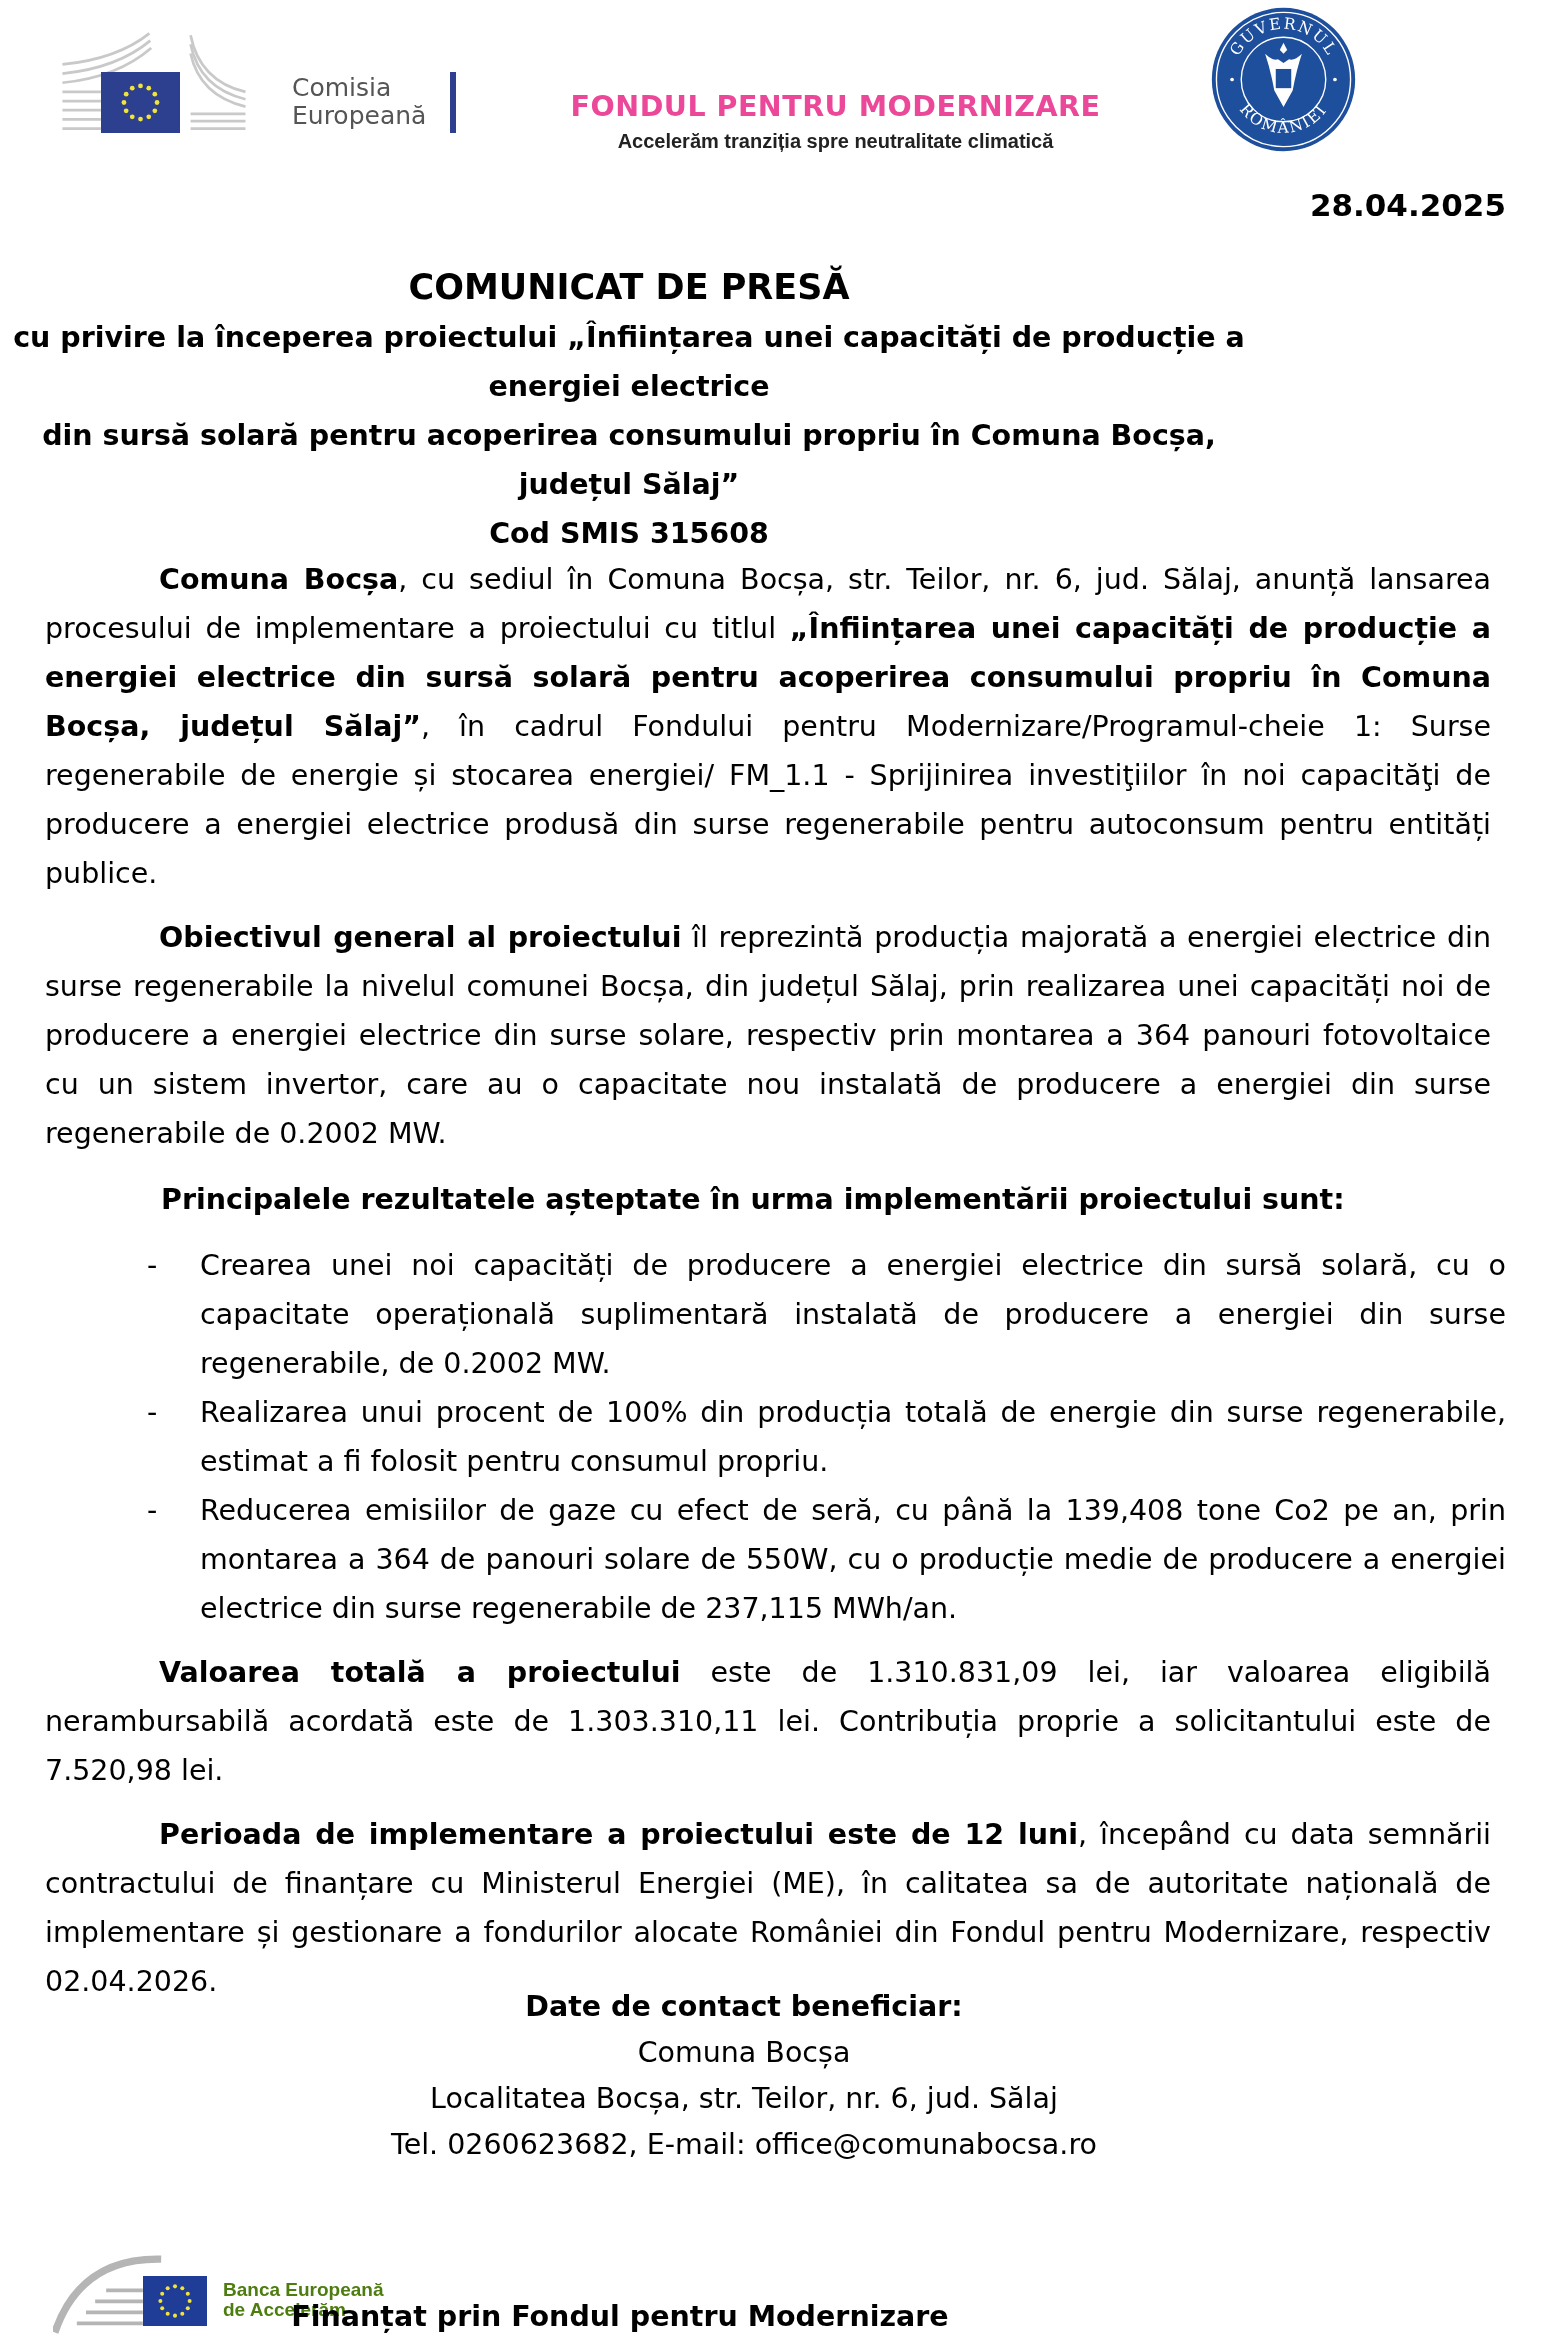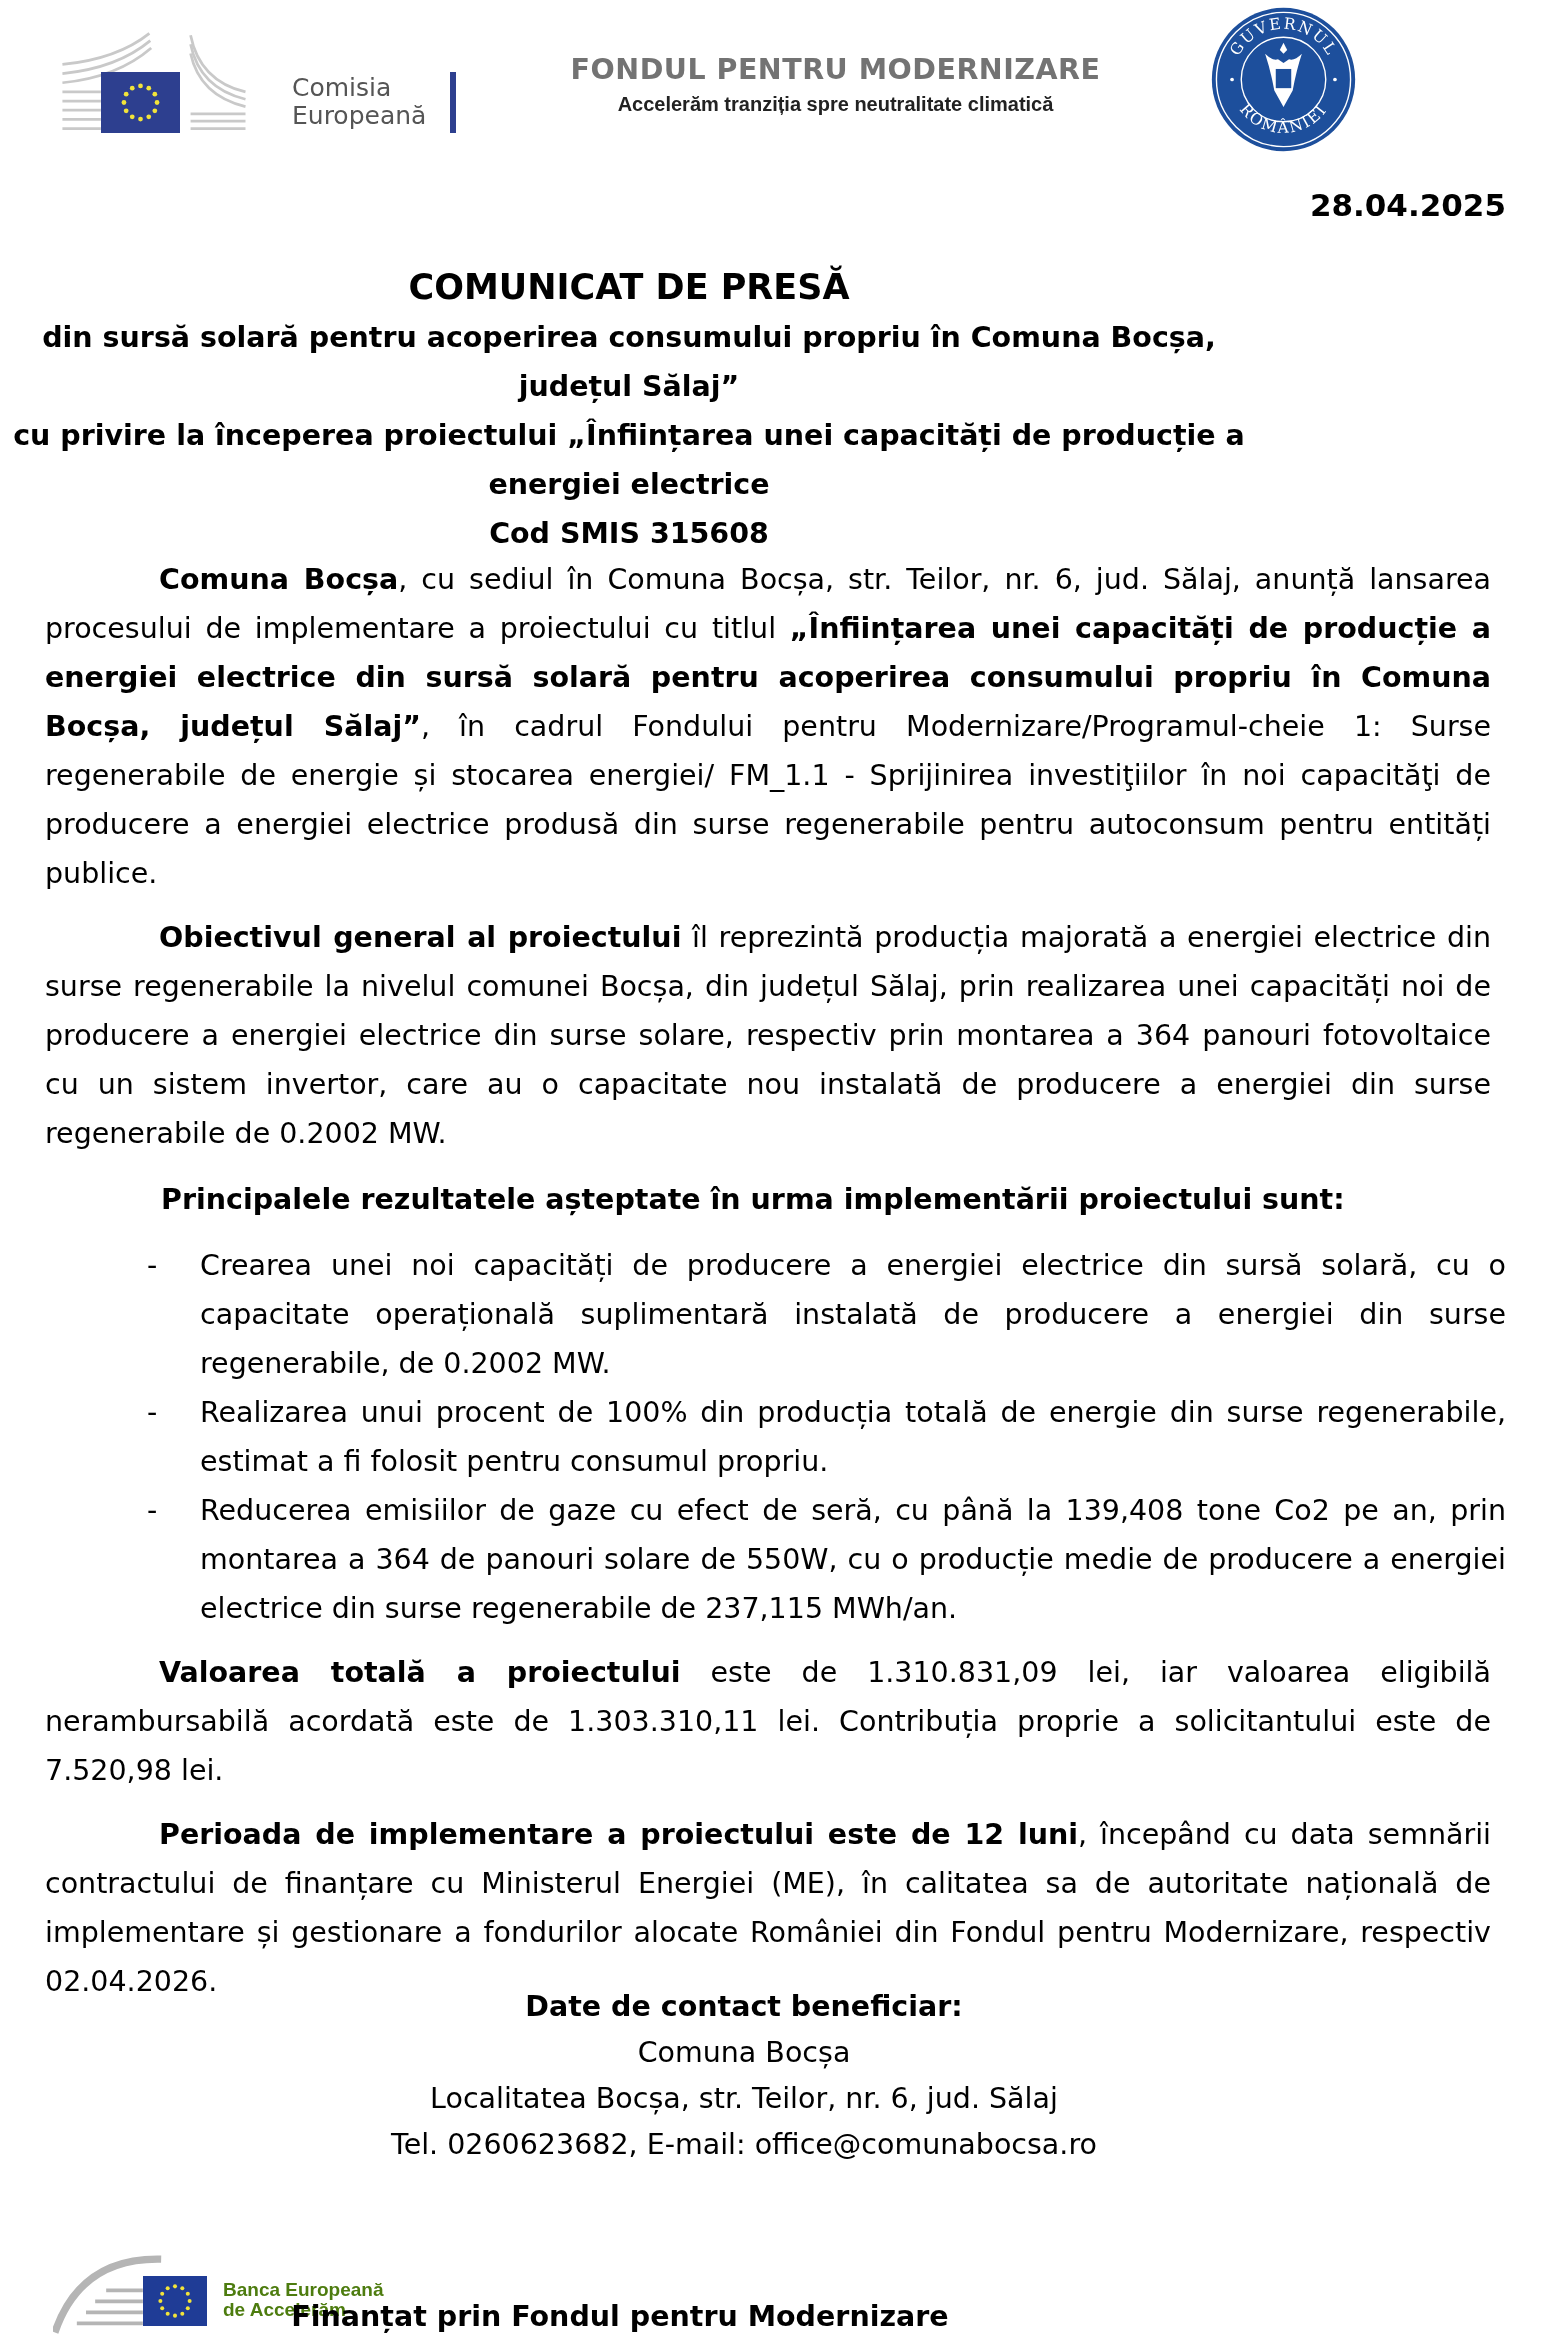--- a/index.html
+++ b/index.html
@@ -8,21 +8,21 @@
   .abs { position: absolute; }
 
   
   .ec-logo { left: 62px; top: 26px; width: 395px; height: 119px; }
   .ec-building { position:absolute; left:0; top:0; width:248px; height:119px; }
   .ec-flag { position:absolute; left:39px; top:46px; width:79px; height:61px; background:#2d3f8f; }
   .ec-text { position:absolute; left:230px; top:48px; font-size:25px; line-height:27.5px; color:#555; font-family:"DejaVu Sans", sans-serif; }
   .ec-bar { position:absolute; left:388px; top:46px; width:5.5px; height:61px; background:#2d3f8f; }
 
   .fm-logo { left: 537px; top: 53px; width: 597px; text-align:center; }
-  .fm-title { font-family:"DejaVu Sans", sans-serif; font-weight:bold; color:#737373; font-size:28.5px; letter-spacing:0.5px; }
+  .fm-title { font-family:"DejaVu Sans", sans-serif; font-weight:bold; color:#ec4899; font-size:28.5px; letter-spacing:0.5px;margin-top:37px; }
   .fm-sub { font-family:"Liberation Sans", sans-serif; font-weight:bold; color:#222; font-size:20px; margin-top:7.3px; }
 
   .gov-seal { left: 1210px; top: 5.5px; width: 147px; height: 147px; }
 
   .date { right: 58px; top: 187px; font-size: 31px; font-weight: bold; font-family: "DejaVu Sans", sans-serif; }
 
   .title-block { left: 0; width: 1258px; top: 262px; text-align: center; font-weight: bold; font-family: "DejaVu Sans", sans-serif; }
   .title-main { font-size: 35px; line-height: 51px; }
   .title-sub { font-size: 28.5px; line-height: 49px; }
 
@@ -117,22 +117,22 @@
       <path d="M60 52 Q66 70 70 92 L80 110 L90 92 Q94 70 100 52 Q92 60 86 58 L80 62 L74 58 Q68 60 60 52 Z"></path>
     </g>
     <rect x="71" y="68" width="18" height="22" fill="#1d4f9c" stroke="#fff" stroke-width="1"></rect>
   </svg>
 </div>
 
 <div class="abs date">28.04.2025</div>
 
 <div class="abs title-block">
   <div class="title-main">COMUNICAT DE PRESĂ</div>
+  <div class="title-sub">cu privire la începerea proiectului „Înființarea unei capacități de producție a energiei electrice</div>
   <div class="title-sub">din sursă solară pentru acoperirea consumului propriu în Comuna Bocșa, județul Sălaj”</div>
-  <div class="title-sub">cu privire la începerea proiectului „Înființarea unei capacități de producție a energiei electrice</div>
   <div class="title-sub">Cod SMIS 315608</div>
 </div>
 
 <div class="abs body-text">
   <p><b>Comuna Bocșa</b><span>, cu sediul în Comuna Bocșa, str. Teilor, nr. 6, jud. Sălaj, anunță lansarea procesului de implementare a proiectului cu titlul </span><b>„Înființarea unei capacități de producție a energiei electrice din sursă solară pentru acoperirea consumului propriu în Comuna Bocșa, județul Sălaj”</b><span>, în cadrul Fondului pentru Modernizare/Programul-cheie 1: Surse regenerabile de energie și stocarea energiei/ FM_1.1 - Sprijinirea investiţiilor în noi capacităţi de producere a energiei electrice produsă din surse regenerabile pentru autoconsum pentru entități publice.</span></p>
 
   <p><b>Obiectivul general al proiectului</b><span> îl reprezintă producția majorată a energiei electrice din surse regenerabile la nivelul comunei Bocșa, din județul Sălaj, prin realizarea unei capacități noi de producere a energiei electrice din surse solare, respectiv prin montarea a 364 panouri fotovoltaice cu un sistem invertor, care au o capacitate nou instalată de producere a energiei din surse regenerabile de 0.2002 MW.</span></p>
 
   <div class="lead">Principalele rezultatele așteptate în urma implementării proiectului sunt:</div>
   <ul class="results">

